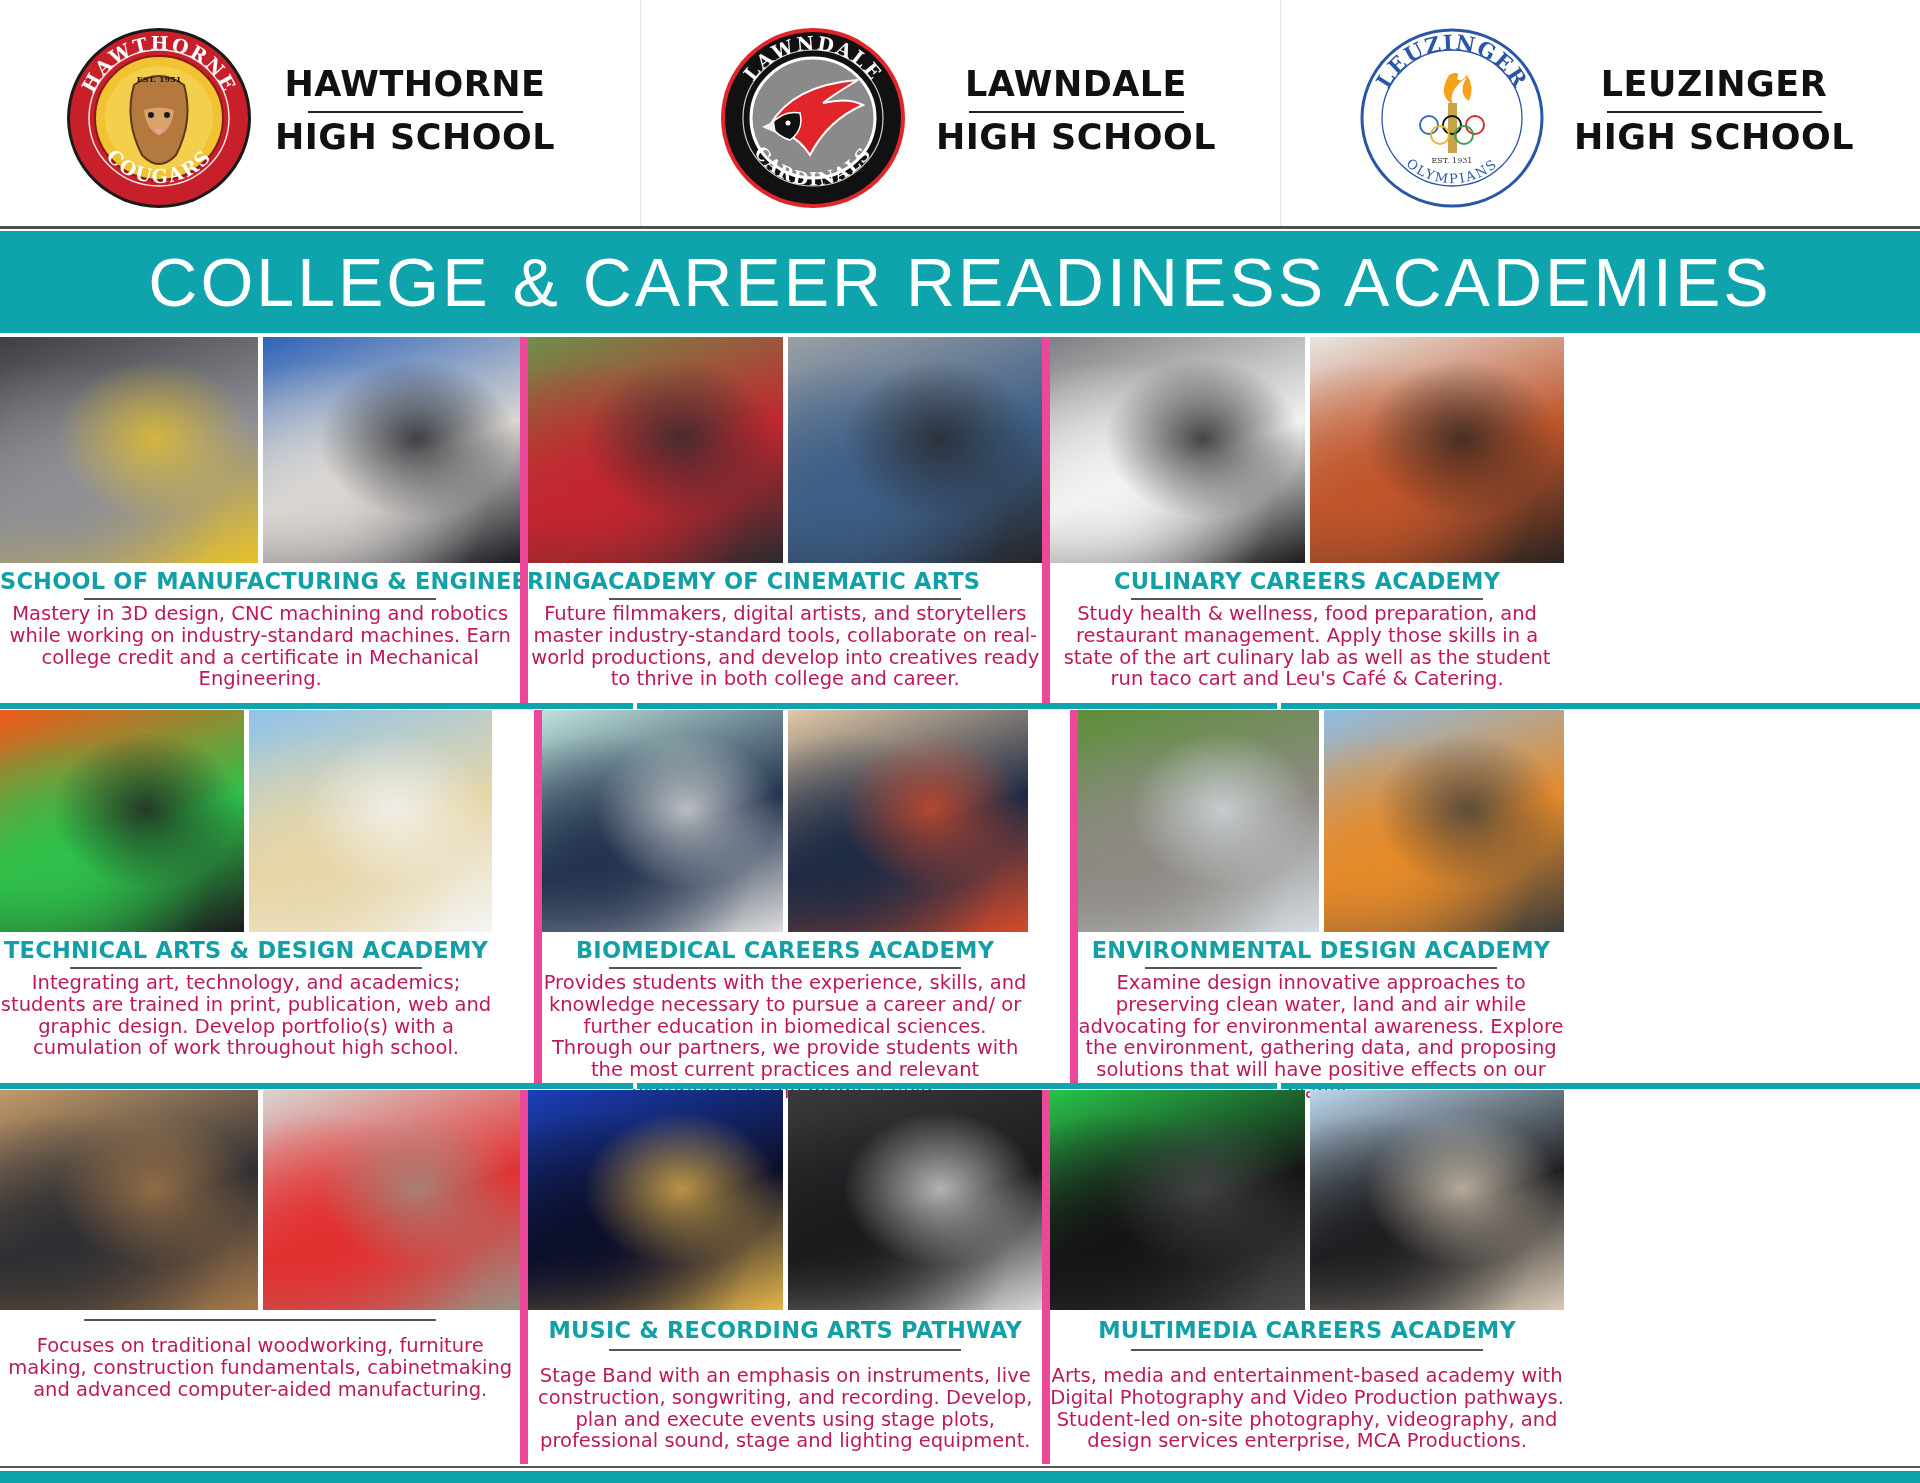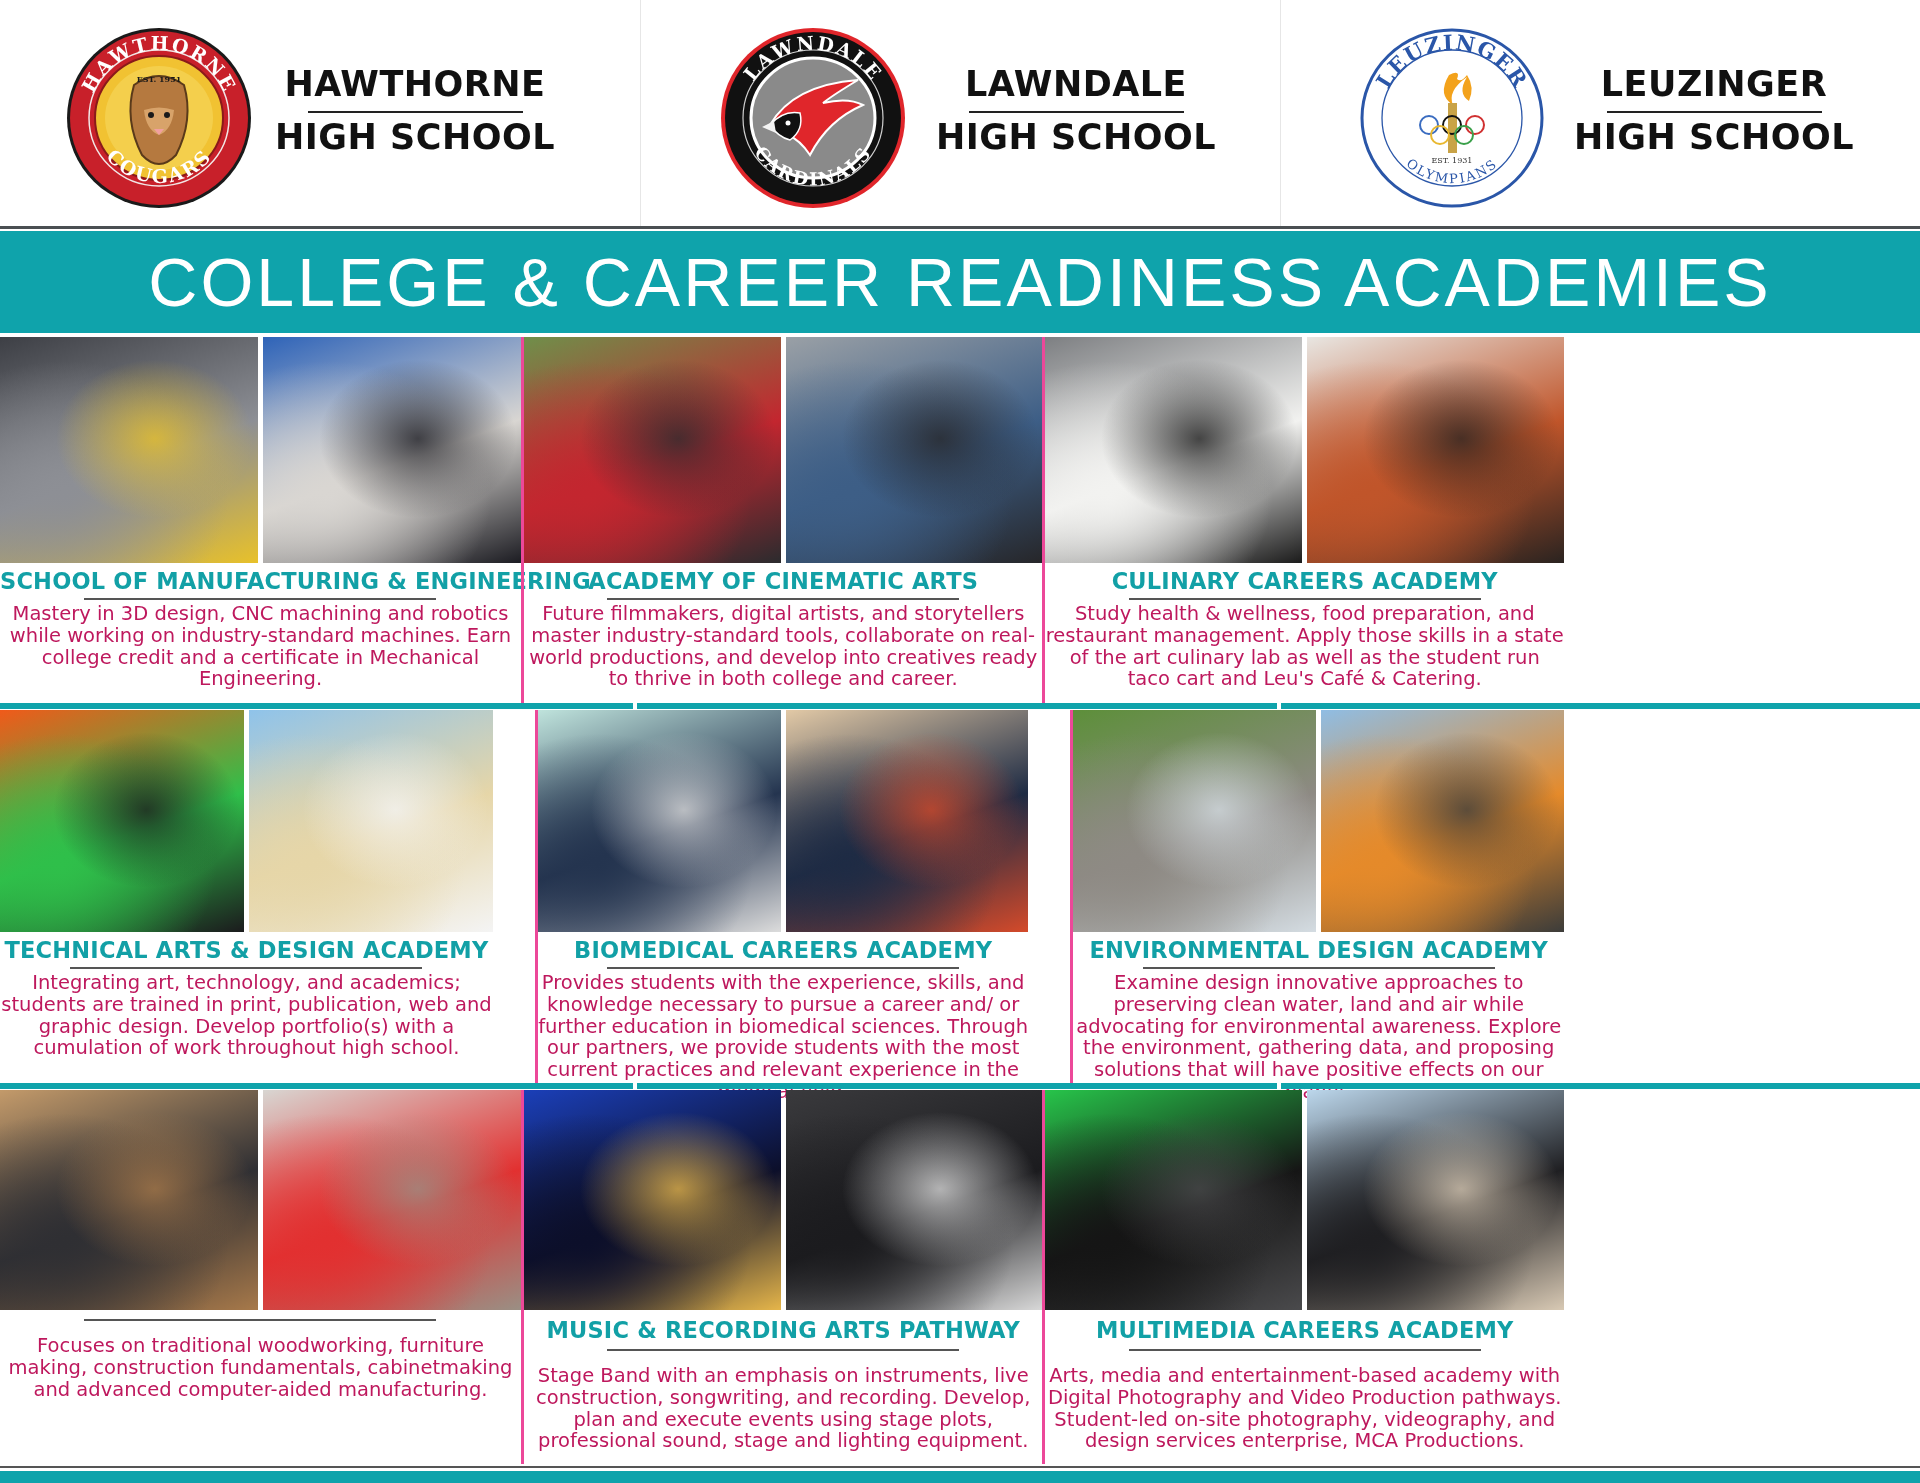--- a/index.html
+++ b/index.html
@@ -21,21 +21,21 @@
   .name .line1, .name .line2 { font-family: "DejaVu Sans", sans-serif; font-weight: bold; font-size: 35px; letter-spacing: 0.5px; color: #111; line-height: 40px; display: block; }
   .name .rule { display: block; width: 215px; height: 2px; background: #222; margin: 7px auto 4px auto; }
 
   .header-rule { position: absolute; left: 0; top: 226px; width: 1920px; height: 3px; background: #4a4f52; }
 
   
   .banner { position: absolute; left: 0; top: 231px; width: 1920px; height: 102px; background: #0fa3ab; display: flex; align-items: center; justify-content: center; }
   .banner-title { font-family: Liberation Sans, sans-serif; font-weight: normal; font-size: 68px; letter-spacing: 3px; color: #ffffff; white-space: nowrap; }
   .row { position: absolute; left: 0; width: 1564px; display: flex; }
   .cell { position: relative; width: 640px; height: 100%; }
-  .cell + .cell { border-left: 3px solid #ec4899; text-decoration: underline; }
+  .cell + .cell { border-left: 8px solid #ec4899; text-decoration: underline; }
   .photos { position: absolute; left: 0; right: 0; top: 0; display: flex; gap: 5px; }
   .photo { flex: 1; height: 100%; position: relative; overflow: hidden; }
   .info { position: absolute; left: 0; right: 0; text-align: center; }
   .acad-title { font-family: "DejaVu Sans", sans-serif; font-weight: bold; font-size: 22.5px; color: #12a0a6; letter-spacing: 0.2px; white-space: nowrap; line-height: 30px; }
   .acad-rule { width: 352px; height: 2px; background: #555; margin: 2px auto 3px auto; }
   .acad-desc { font-family: "DejaVu Sans", sans-serif; font-size: 19.5px; line-height: 21.8px; color: #be185d; padding: 0 0; }
 
   .teal-bar { position: absolute; left: 0; width: 1920px; height: 6px; background: #0fa3ab; }
   .teal-bar .gap { position: absolute; top: 0; width: 4px; height: 6px; background: #fff; }
 

